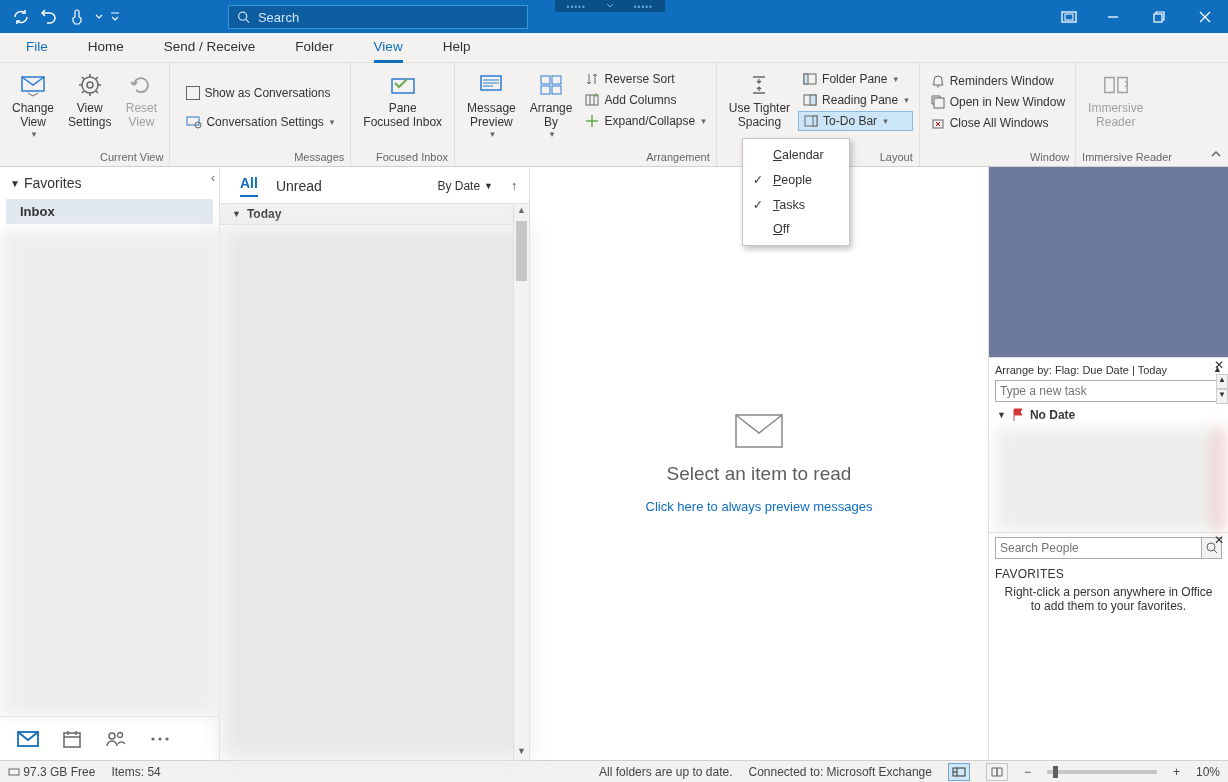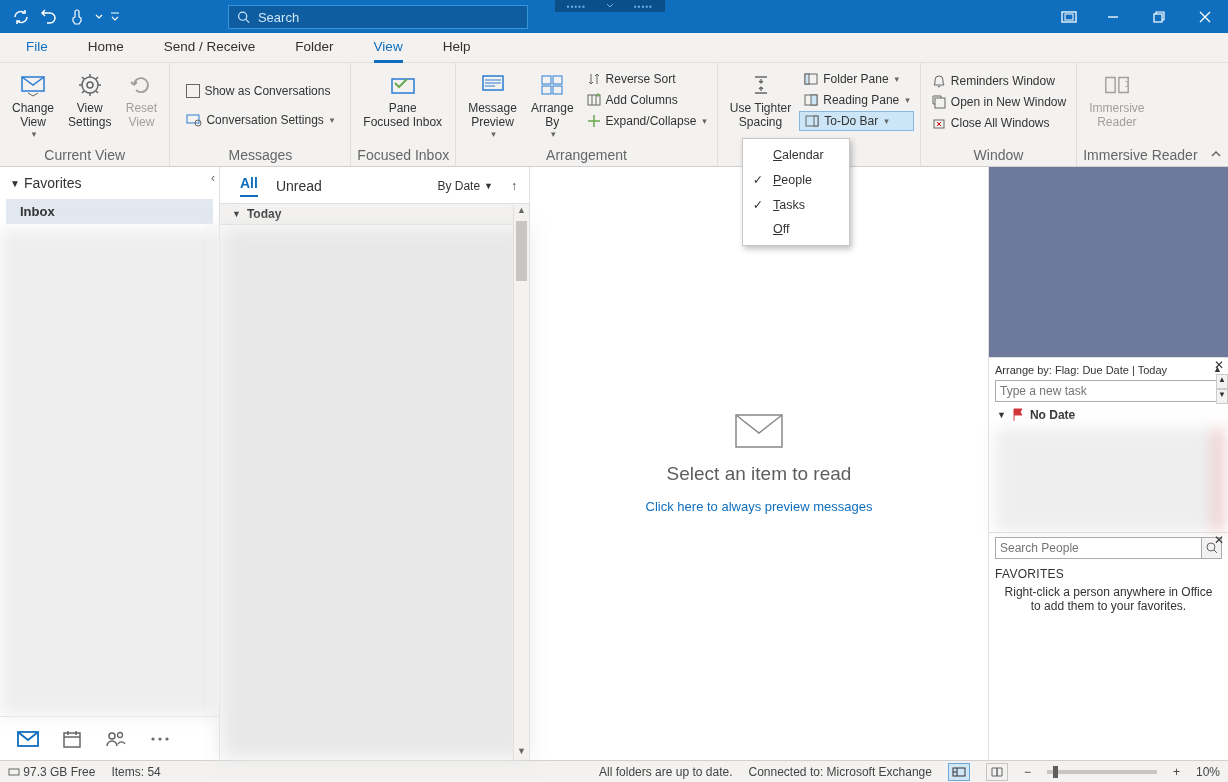--- a/index.html
+++ b/index.html
@@ -25,21 +25,21 @@
 .tabs { height: 30px; background: #f3f2f1; display: flex; align-items: stretch; padding-left: 12px; gap: 12px; border-bottom:1px solid #e1dfdd;}
 .tab { padding: 6px 14px 0 14px; font-size: 13.5px; cursor: pointer; color:#323130;}
 .tab.file { color:#106ebe; }
 .tab.active { color: #106ebe; font-weight:400; position:relative;}
 .tab.active::after{ content:""; position:absolute; left:14px; right:14px; bottom:-1px; height:3px; background:#106ebe;}
 
 
 .ribbon { height: 104px; background: #f3f2f1; display: flex; border-bottom: 1px solid #d2d0ce; position:relative;}
 .group { border-right: 1px solid #e1dfdd; padding: 4px 6px 0 6px; display: flex; flex-direction: column; }
 .group-body { display: flex; flex:1; align-items:flex-start; gap:2px;}
-.group-label { text-align: center; font-size: 14px; color: #666; padding: 2px 0 3px 0; }
+.group-label { text-align: right; font-size: 11px; color: #666; padding: 2px 0 3px 0; }
 .bigbtn { display: flex; flex-direction: column; align-items: center; justify-content: flex-start; padding: 4px 6px; cursor: pointer; text-align: center; min-width:44px; }
 .bigbtn .ico { width: 28px; height: 28px; display:flex; align-items:center; justify-content:center;}
 .bigbtn .lbl { font-size: 12px; line-height: 14px; margin-top: 2px; }
 .bigbtn.disabled { color:#a19f9d; }
 .bigbtn.disabled svg { stroke:#a19f9d !important; fill:#d2d0ce !important;}
 .smallrow { display:flex; align-items:center; gap:4px; padding:2px 4px; cursor:pointer; font-size:12px; white-space:nowrap;}
 .smallrow .ico{ width:16px; height:16px; display:flex; align-items:center; justify-content:center;}
 .checkbox { width:14px; height:14px; border:1px solid #666; display:inline-block; }
 .stackcol { display:flex; flex-direction:column; gap:1px; padding-top:2px;}
 .chev-d { font-size:9px; color:#666; margin-left:2px;}

